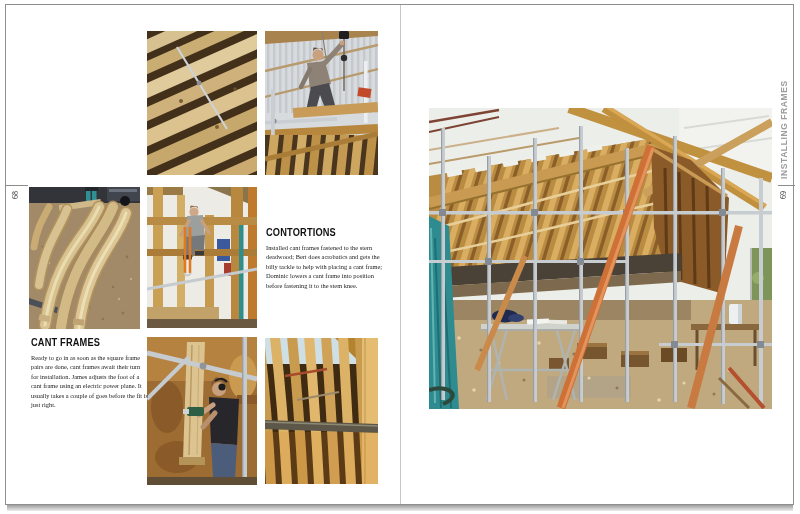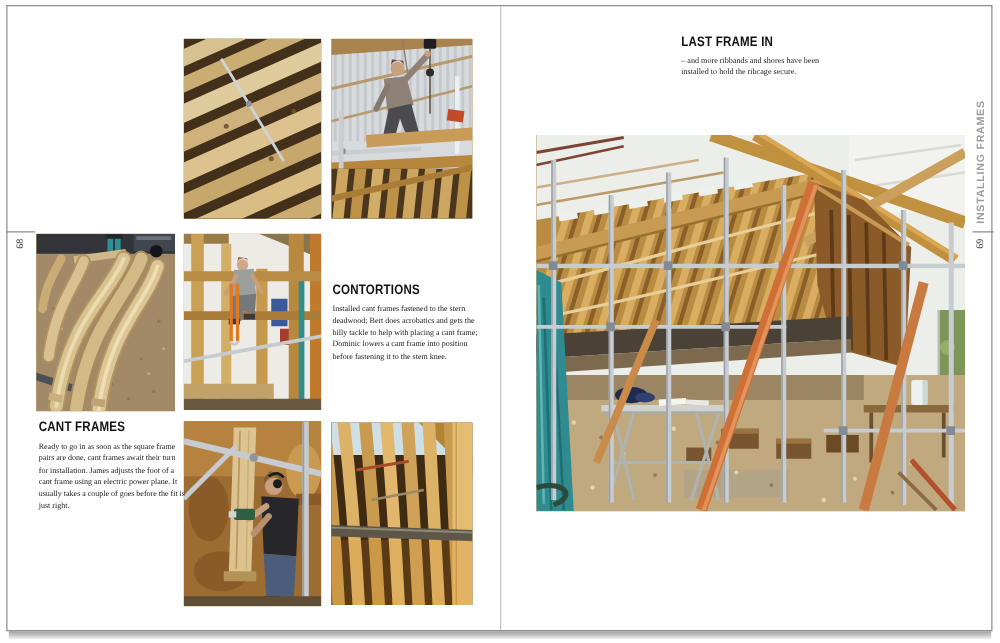--- a/index.html
+++ b/index.html
@@ -265,24 +265,20 @@
   </div>
 
   <div class="textblock" style="left:266px;top:226px;width:120px">
     <div class="headline">CONTORTIONS</div>
     <div class="bodytxt" style="margin-top:5px;width:118px">Installed cant frames fastened to the stern deadwood; Bert does acrobatics and gets the billy tackle to help with placing a cant frame; Dominic lowers a cant frame into position before fastening it to the stem knee.</div>
   </div>
 
   <div class="rule" style="left:5px;top:185px;width:23px"></div>
   <div class="folio rot" style="left:8px;top:190px;width:16px;height:10px">68</div>
 
-  <div class="textblock" style="left:545px;top:28px;width:140px">
-    <div class="headline">LAST FRAME IN</div>
-    <div class="bodytxt" style="margin-top:4px;width:126px;font-size:6.5px;line-height:9px">– and more ribbands and shores have been installed to hold the ribcage secure.</div>
-  </div>
 
   <div class="photo" style="left:429px;top:108px;width:343px;height:301px" aria-label="the fully framed hull held secure by ribbands and shores">
     <svg viewBox="0 0 343 301" preserveAspectRatio="none">
       <rect width="343" height="301" fill="#eceee9"></rect>
       <rect x="250" y="0" width="93" height="62" fill="#f2f3ef"></rect>
       <line x1="255" y1="20" x2="340" y2="8" stroke="#d8dad4" stroke-width="2"></line>
       <line x1="260" y1="42" x2="343" y2="30" stroke="#d8dad4" stroke-width="2"></line>
       <rect x="322" y="140" width="21" height="161" fill="#7d9559"></rect>
       <circle cx="331" cy="200" r="8" fill="#5f7a3c"></circle>
       <circle cx="337" cy="252" r="9" fill="#5f7a3c"></circle>

